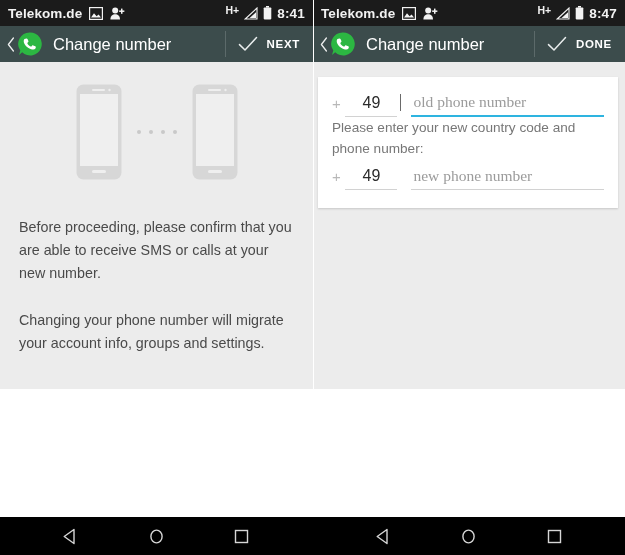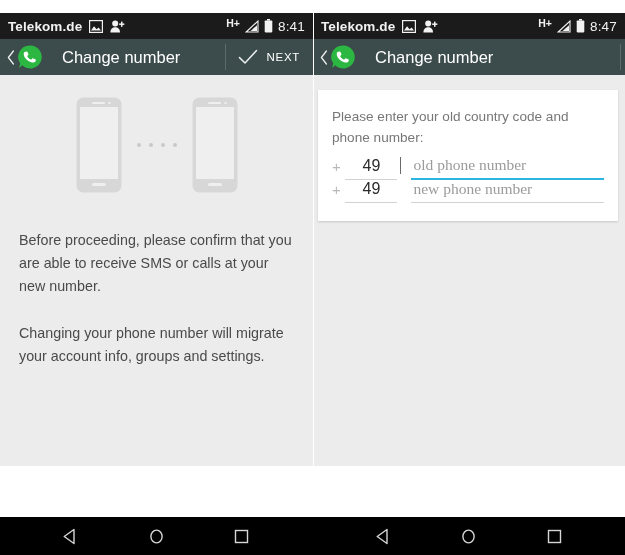--- a/index.html
+++ b/index.html
@@ -9,23 +9,23 @@
   }
   body {
     width: 625px;
     height: 555px;
     font-family: "Liberation Sans", sans-serif;
     overflow: hidden;
     position: relative;
   }
   .screen {
     position: absolute;
-    top: 13px;
+    top: 0;
     width: 313px;
-    height: 453px;
+    height: 389px;
     overflow: hidden;
     background: #404040;
   }
   #panel-left  { left: 0; width: 313px; }
   #panel-right { left: 313px; width: 312px; }
 
   
   .statusbar {
     height: 26px;
     background: #1b1b1b;
@@ -54,21 +54,21 @@
     gap: 5px;
   }
   .net-label {
     font-size: 10.5px;
     font-weight: bold;
     position: relative;
     top: -3px;
   }
   .clock {
     font-size: 13.5px;
-    font-weight: normal;
+    font-weight: bold;
     letter-spacing: .2px;
   }
   .ic { display: block; }
 
   
   .actionbar {
     height: 36px;
     background: #3c4c4c;
     display: flex;
     align-items: center;
@@ -85,42 +85,42 @@
     justify-content: center;
   }
   .wa-logo {
     width: 26px;
     height: 26px;
     flex: 0 0 auto;
     margin-left: 1px;
   }
   .ab-title {
     font-size: 16.5px;
-    margin-left: 19px;
+    margin-left: 10px;
     white-space: nowrap;
     color: #ffffff;
   }
   .ab-spacer { flex: 1 1 auto; }
   .ab-divider {
     width: 1px;
     height: 26px;
     background: rgba(255,255,255,.17);
     flex: 0 0 auto;
   }
   .ab-action {
     display: flex;
     align-items: center;
     gap: 9px;
     padding: 0 9px 0 12px;
     height: 36px;
     cursor: pointer;
   }
   .ab-action-label {
     font-size: 11.5px;
-    font-weight: normal;
+    font-weight: bold;
     letter-spacing: .7px;
     color: #ffffff;
   }
 
   
   .body-left {
     height: 455px;
     background: #ececec;
     position: relative;
   }
@@ -407,38 +407,46 @@
     </span>
     <span class="wa-logo">
       <svg class="ic" width="26" height="26" viewBox="0 0 26 26">
         <path d="M13 1.5 A11.5 11.5 0 1 1 5.2 21.2 L2 24 L3.3 19.6 A11.5 11.5 0 0 1 13 1.5 Z" fill="#2cb742"></path>
         <path d="M9.4 7.4 c0.5 -0.1 0.9 0.1 1.1 0.6 l0.9 2.1 c0.2 0.4 0.1 0.7 -0.2 1 l-0.7 0.7 c-0.2 0.2 -0.2 0.4 -0.1 0.6 c0.6 1.2 1.9 2.6 3.3 3.2 c0.3 0.1 0.5 0.1 0.7 -0.1 l0.8 -0.9 c0.3 -0.3 0.6 -0.3 1 -0.2 l2.1 0.9 c0.5 0.2 0.6 0.6 0.5 1.1 c-0.2 1 -1.1 2 -2.3 2.1 c-1.1 0.1 -2.6 -0.1 -5 -1.5 c-2.7 -1.6 -4.2 -4 -4.6 -5.6 c-0.4 -1.5 0 -2.6 0.6 -3.3 c0.5 -0.5 1.2 -0.7 1.9 -0.7 Z" fill="#ffffff"></path>
       </svg>
     </span>
     <span class="ab-title">Change number</span>
     <span class="ab-spacer"></span>
     <span class="ab-divider"></span>
+    <span class="ab-action">
+      <span>
+        <svg class="ic" width="20" height="16" viewBox="0 0 20 16">
+            <path d="M1.5 8.6 L7 14 L18.5 1.6" fill="none" stroke="#e9eded" stroke-width="1.5" stroke-linecap="round" stroke-linejoin="round"></path>
+          </svg>
+      </span>
+      <span class="ab-action-label">DONE</span>
+    </span>
   </div>
 
   <div class="body-right">
     <div class="card">
 
       <div>
-        <div class="field-label">Please enter your old country code and phone number:</div>
         <div class="field-row">
           <span class="plus">+</span>
           <input class="cc-input" type="text" value="49" style="">
           <span class="field-wrap">
             <input class="pn-input focused" type="text" placeholder="old phone number" style="">
             <span class="caret" style="left:3px; top:1px;"></span>
           </span>
         </div>
       </div>
 
       <div>
+        <div class="field-label">Please enter your new country code and phone number:</div>
         <div class="field-row">
           <span class="plus">+</span>
           <input class="cc-input" type="text" value="49" style="">
           <span class="field-wrap">
             <input class="pn-input" type="text" placeholder="new phone number" style="">
           </span>
         </div>
       </div>
 
     </div>

